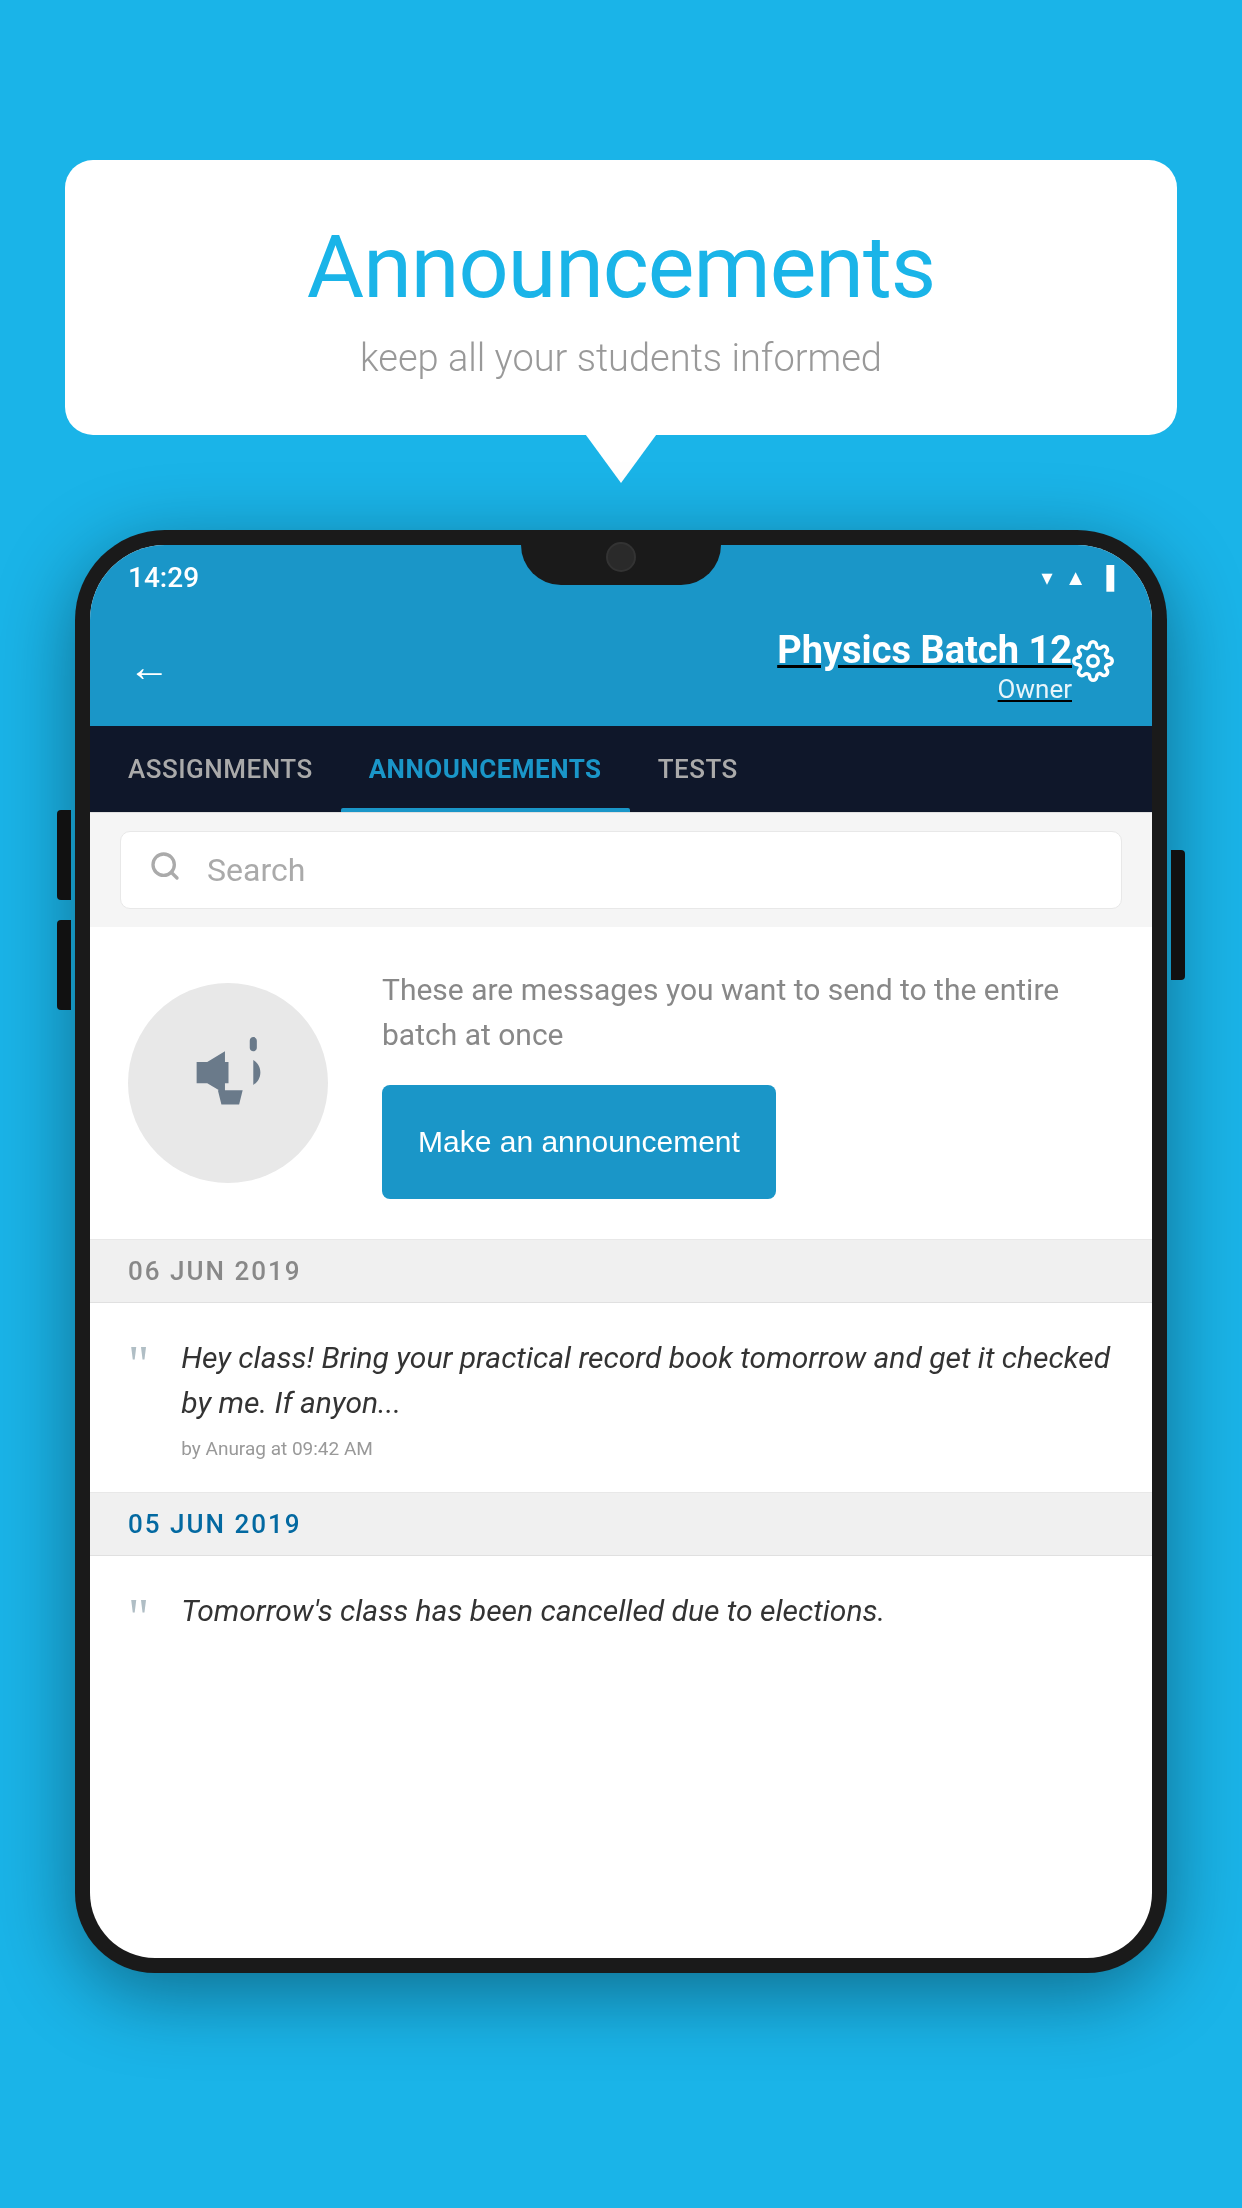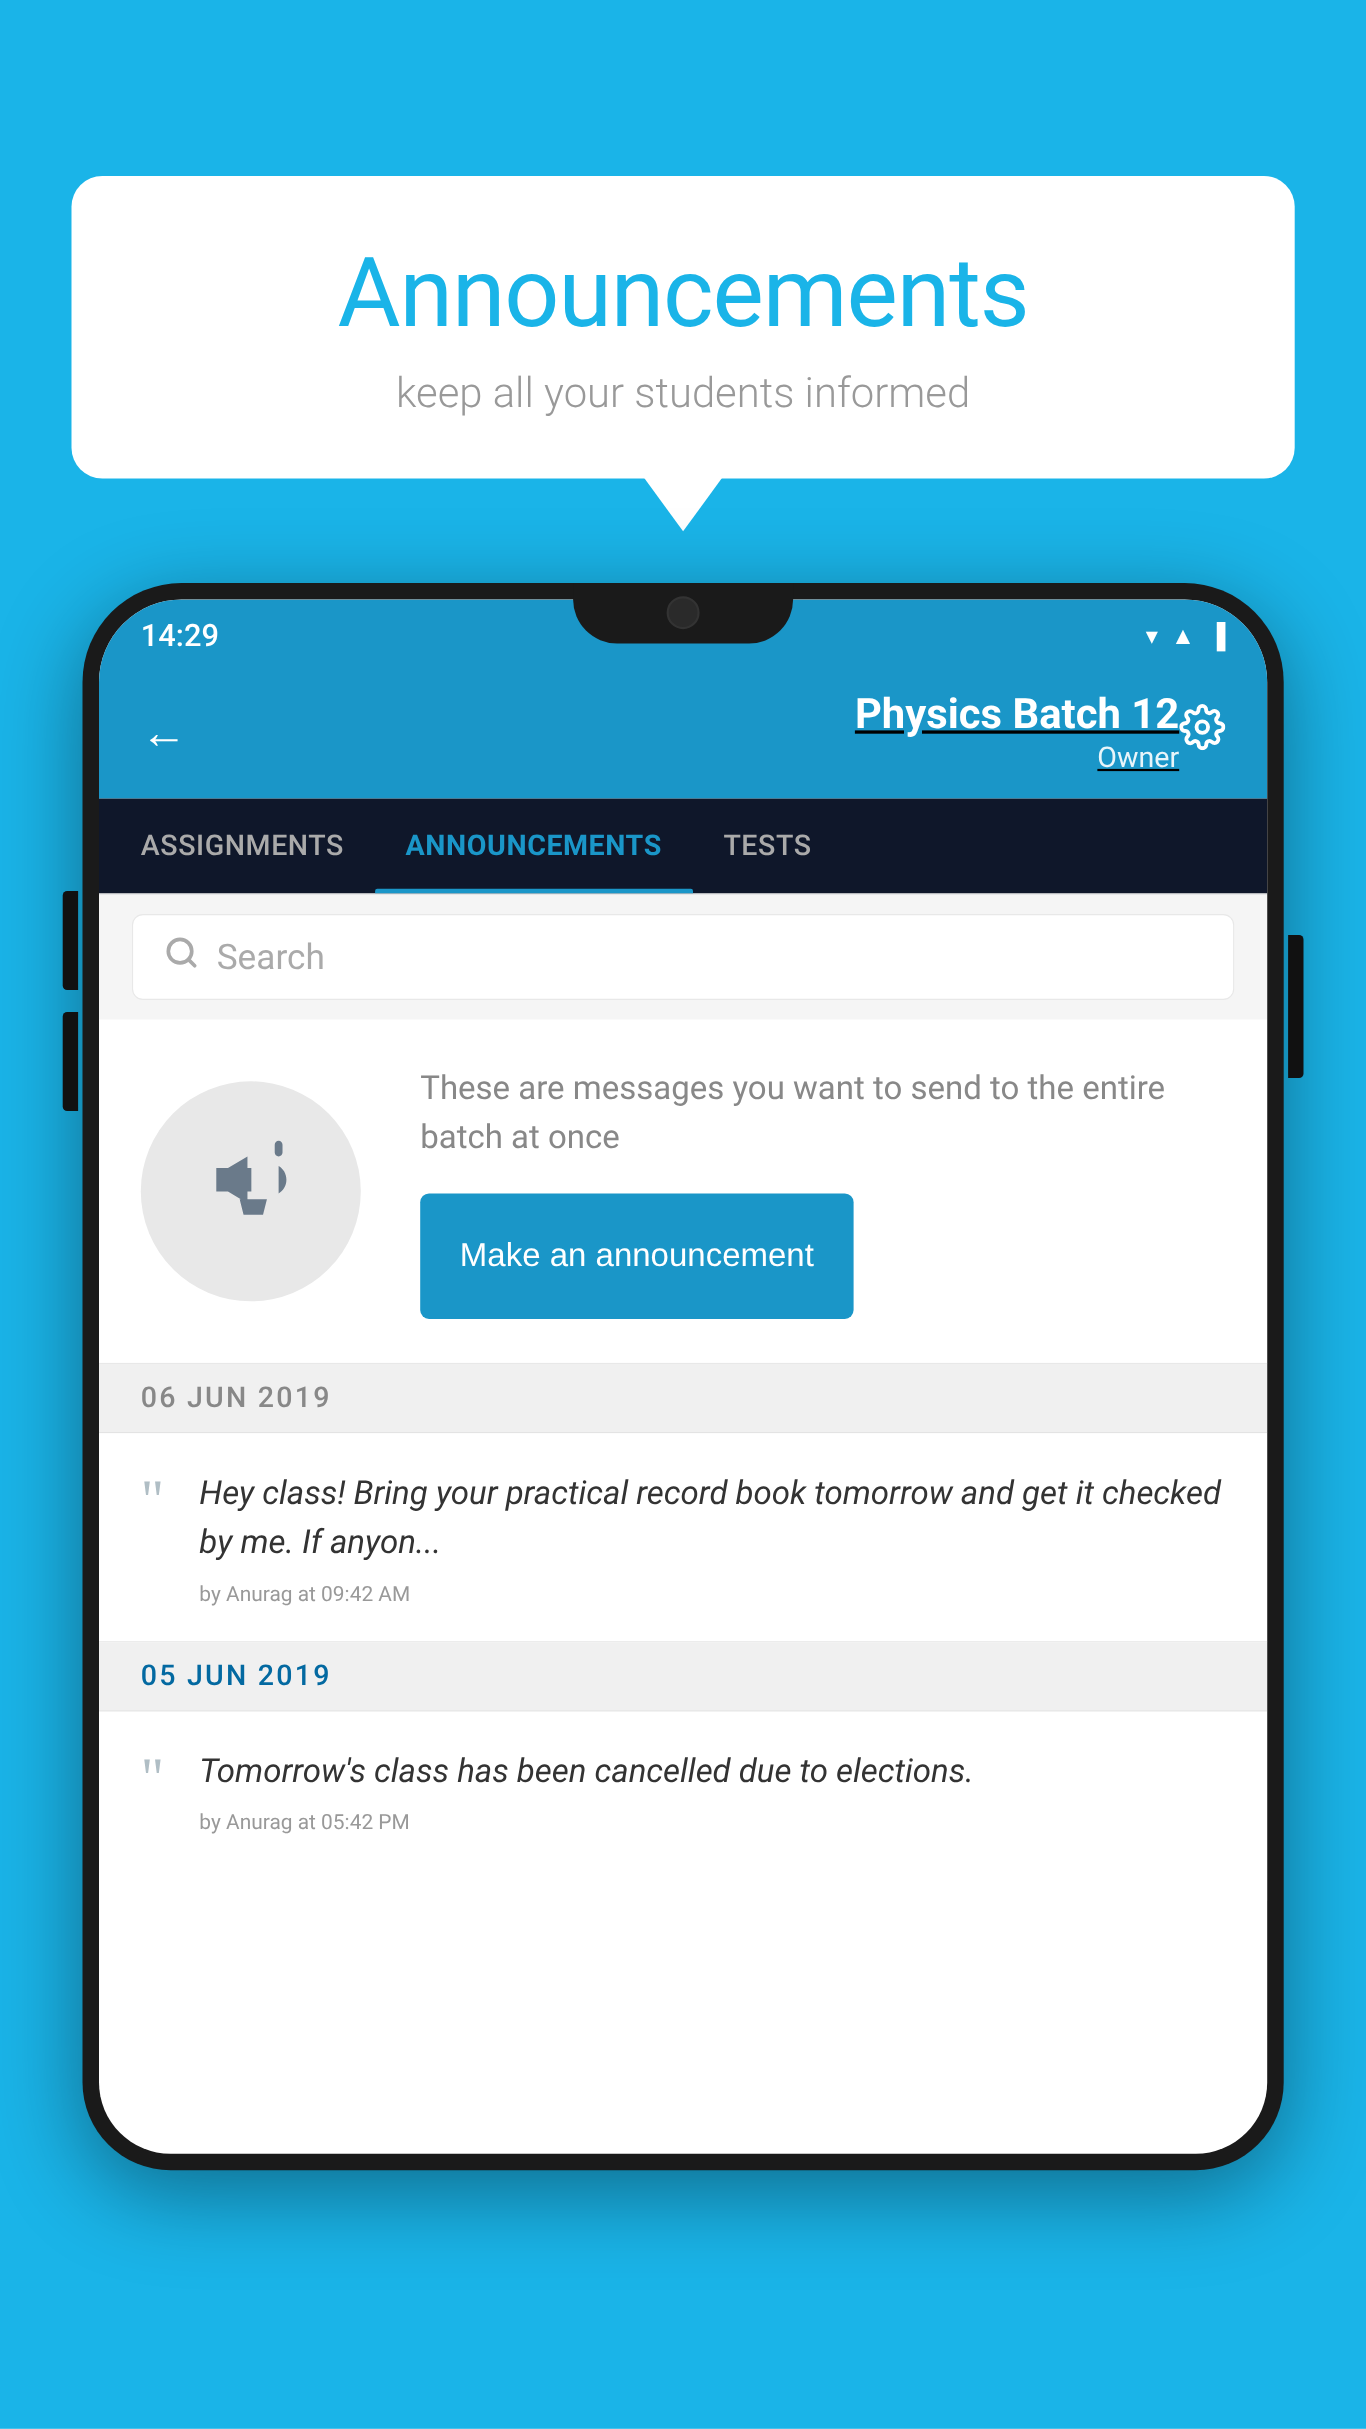--- a/index.html
+++ b/index.html
@@ -247,21 +247,21 @@
       background: #f5f5f5;
       padding: 18px 30px;
     }
 
     .search-bar {
       background: white;
       border-radius: 10px;
       display: flex;
       align-items: center;
       padding: 18px 28px;
-      gap: 16px;
+      gap: 26px;
       border: 1px solid #e8e8e8;
     }
 
     .search-icon-wrap {
       color: #999;
       font-size: 32px;
     }
 
     .search-placeholder {
       color: #aaa;
@@ -466,19 +466,18 @@
           <div class="announcement-meta">by Anurag at 09:42 AM</div>
         </div>
       </div>
 
       <div class="date-sep-2">05  JUN  2019</div>
 
       <div class="announcement-item-2">
         <div class="quote-icon">"</div>
         <div class="announcement-content">
           <div class="announcement-text">Tomorrow's class has been cancelled due to elections.</div>
-          <div class="announcement-meta">by Anurag at 05:42 PM</div>
         </div>
       </div>
 
     </div>
   </div>
 </div>
 
 </body></html>

